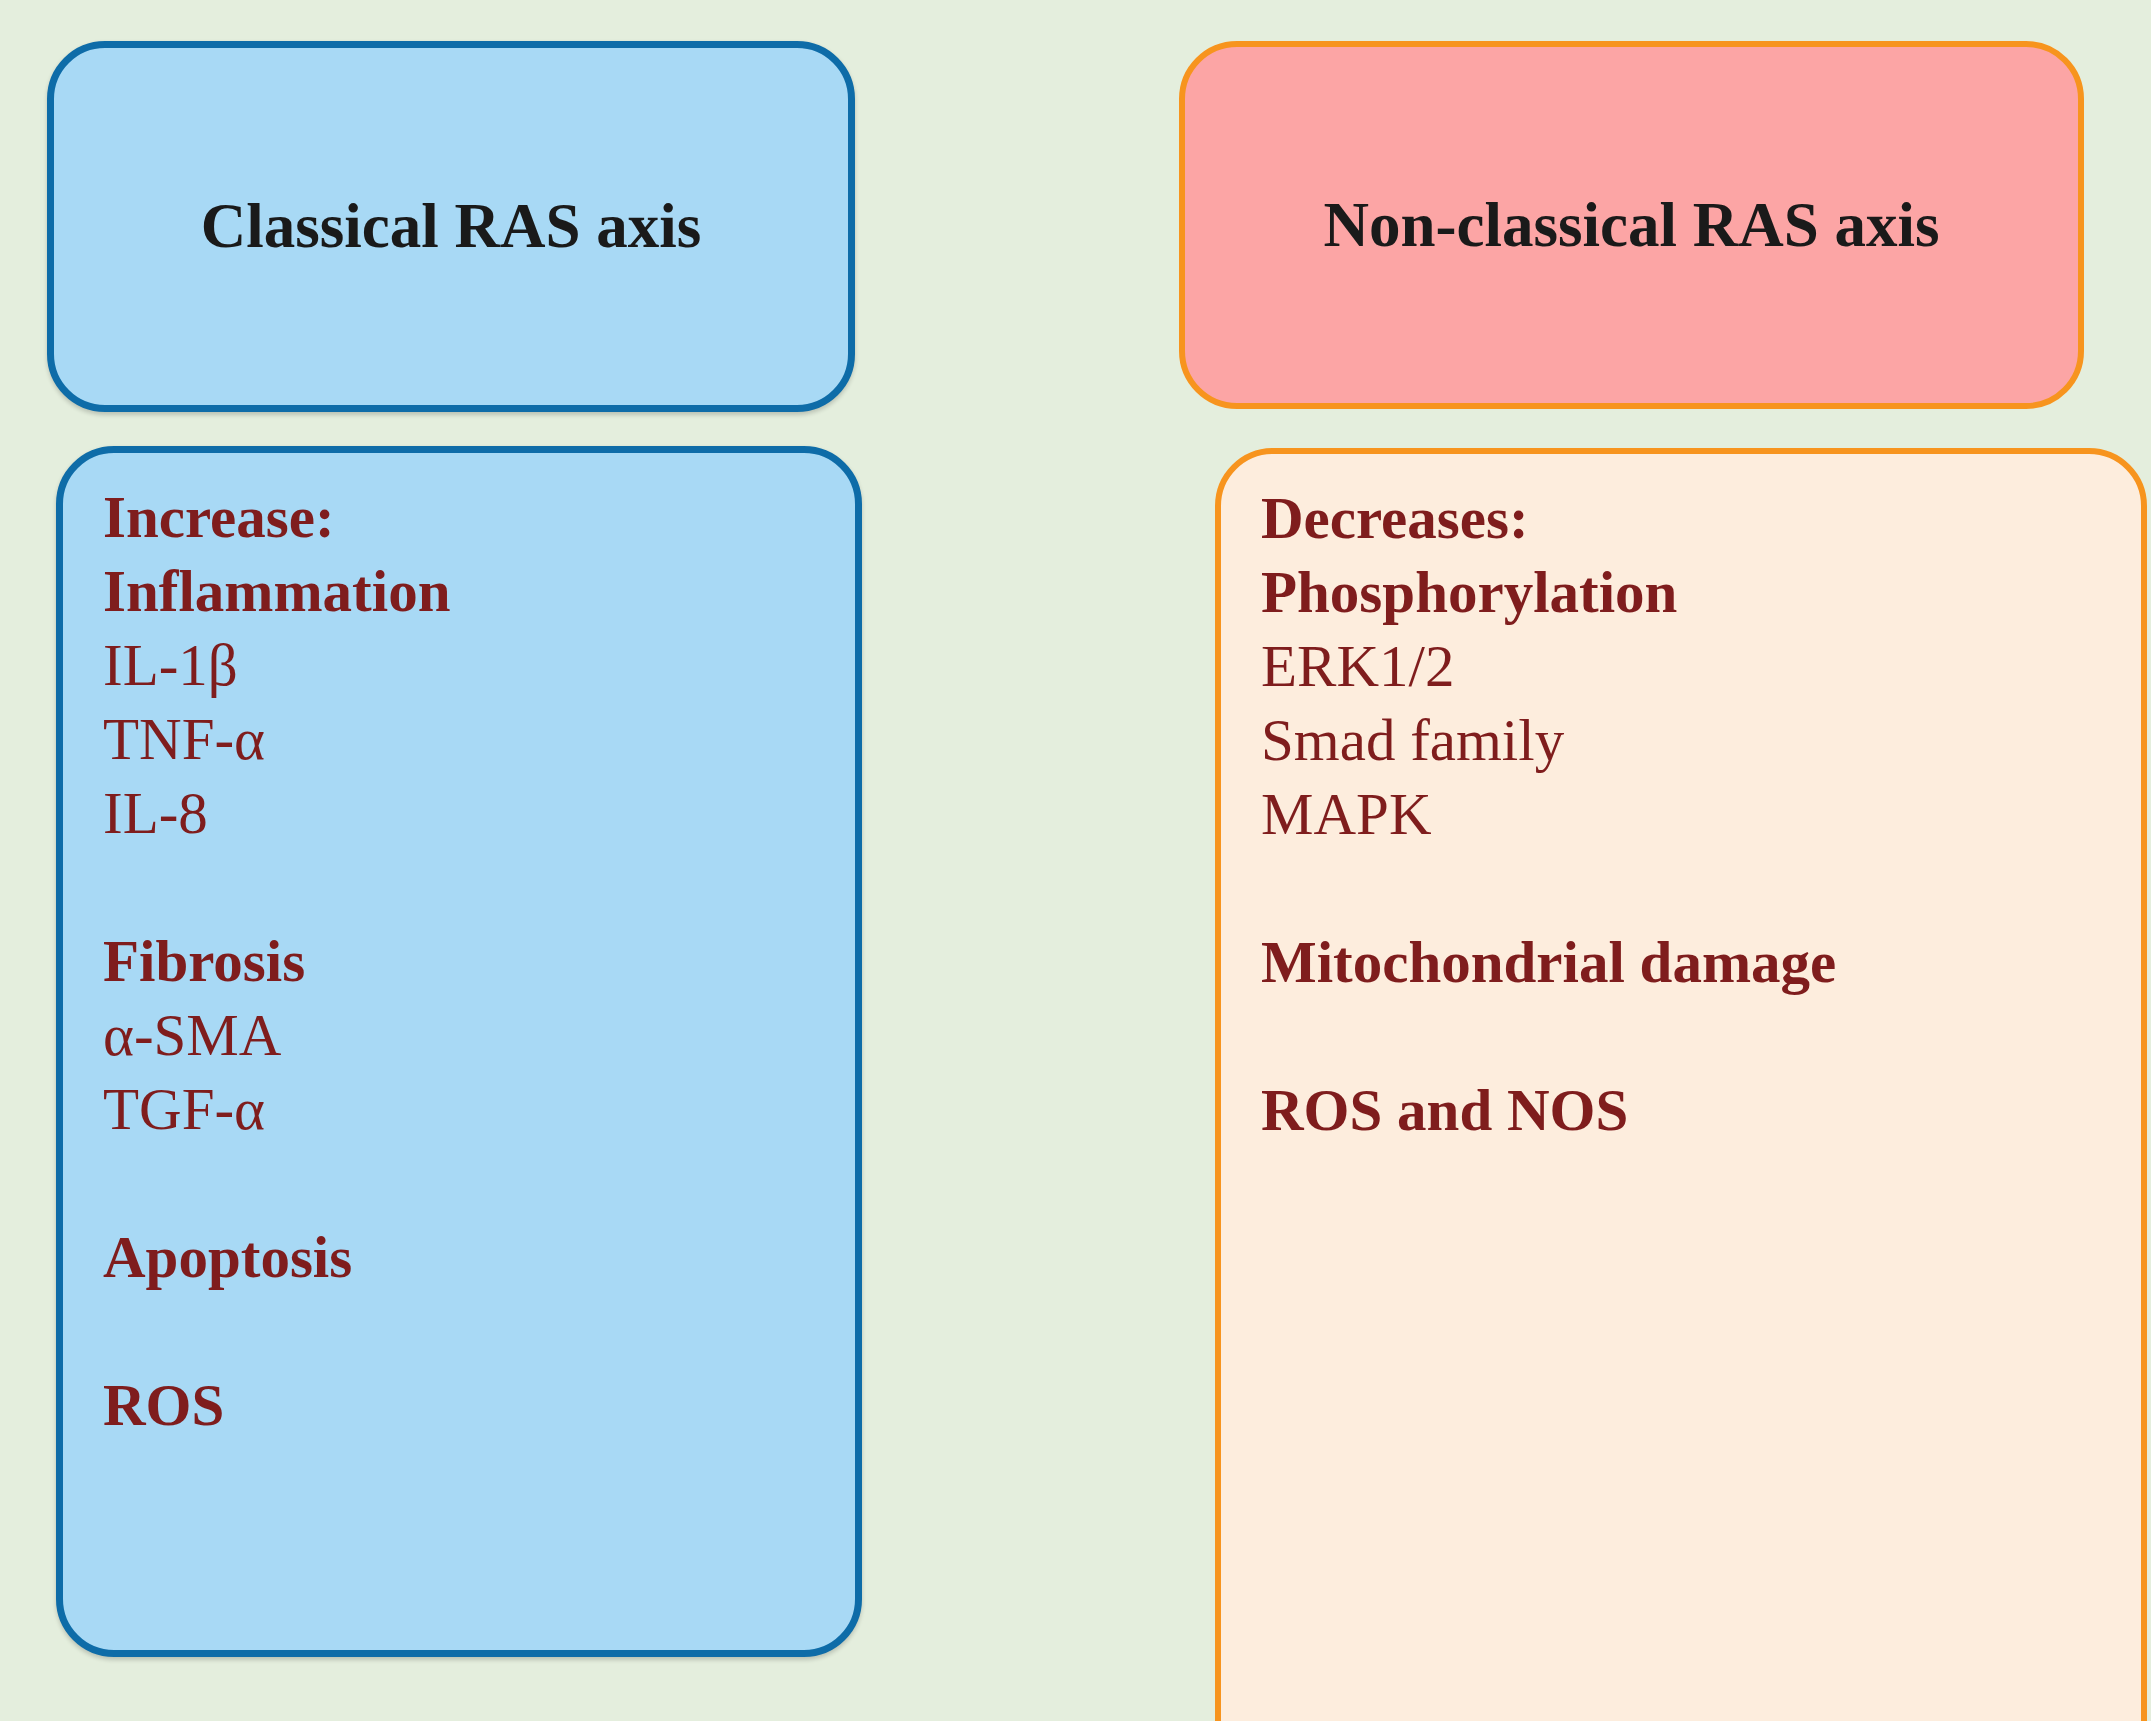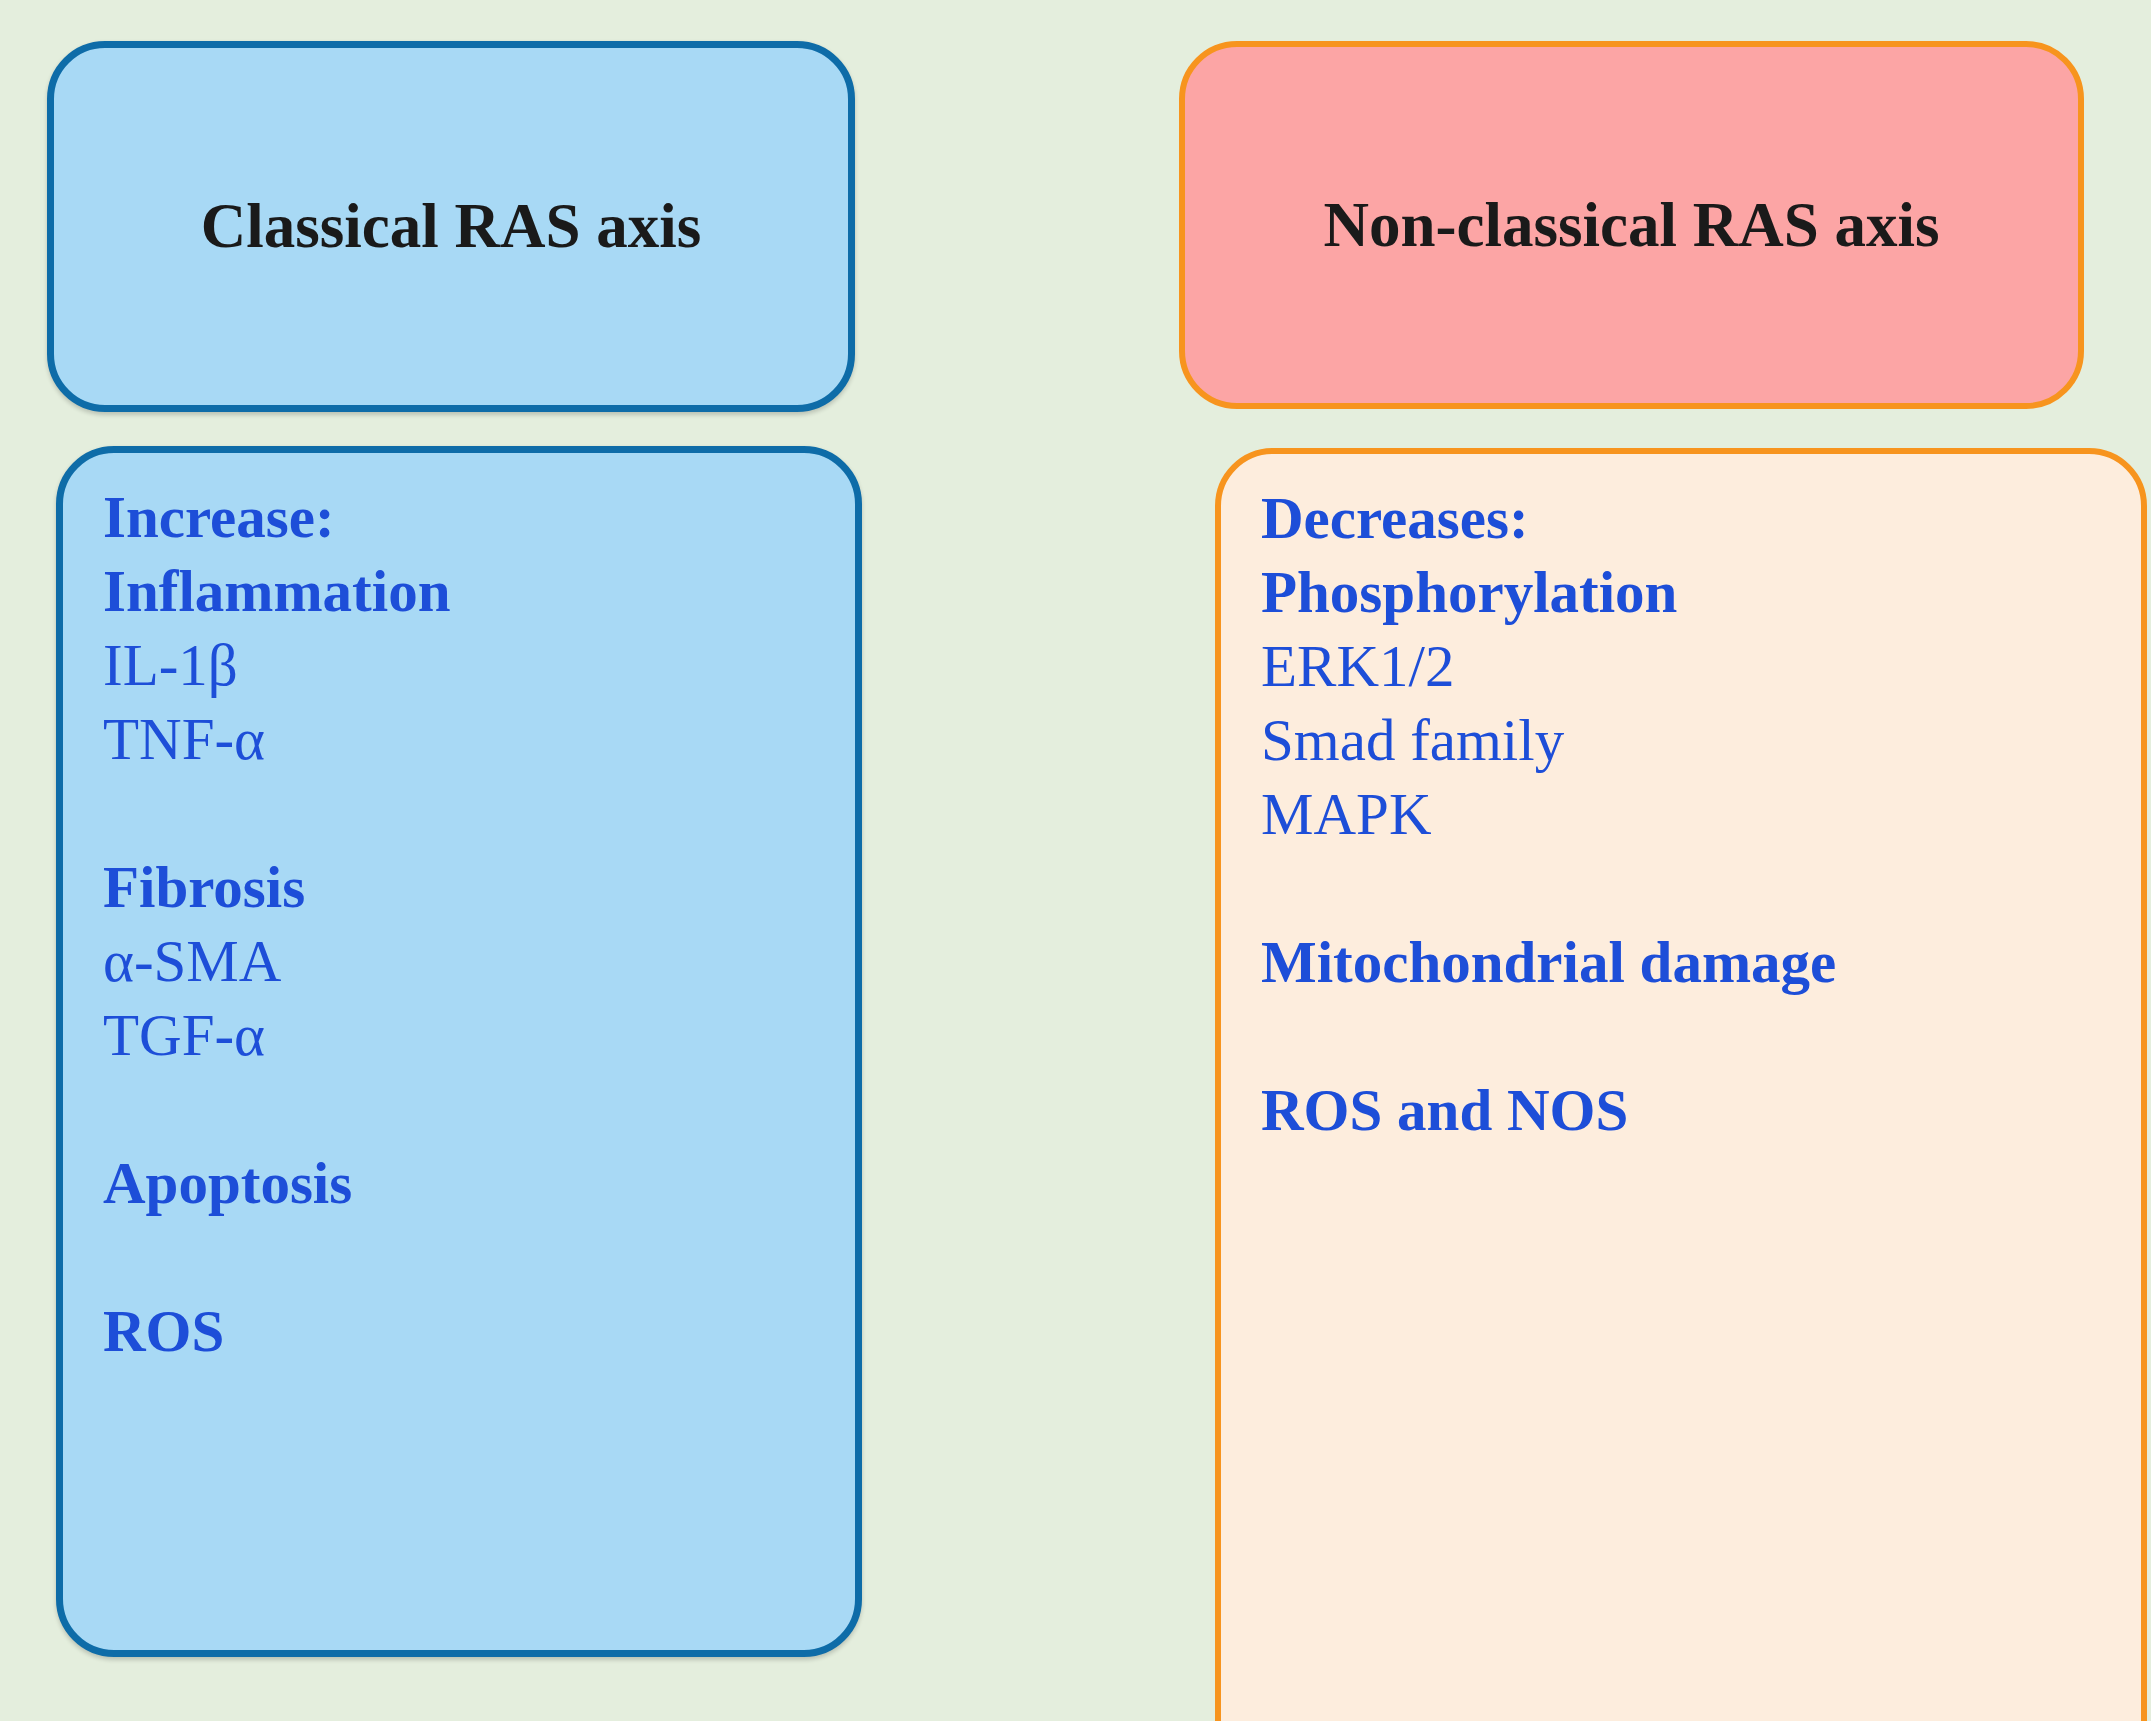--- a/index.html
+++ b/index.html
@@ -89,41 +89,42 @@
     top: 0;
     width: 100%;
     height: 100%;
     padding: 27px 0 0 40px;
     box-sizing: border-box;
   }
 
   .line {
     font-size: 59px;
     line-height: 74px;
-    color: #1d4ed8;
+    color: #7f1d1d;
     white-space: nowrap;
   }
   .line.bold { font-weight: 700; }
   .line.spacer { height: 74px; }
 </style>
 </head>
 <body>
 
 <div id="canvas">
 
   <div class="box blue-header">
     <div class="header-title">Classical RAS axis</div>
   </div>
 
   <div class="box blue-content">
     <div class="body-list" id="classical-list">
         <div class="line bold">Increase:</div>
         <div class="line bold">Inflammation</div>
         <div class="line">IL-1β</div>
         <div class="line">TNF-α</div>
+        <div class="line">IL-8</div>
         <div class="line spacer">&nbsp;</div>
         <div class="line bold">Fibrosis</div>
         <div class="line">α-SMA</div>
         <div class="line">TGF-α</div>
         <div class="line spacer">&nbsp;</div>
         <div class="line bold">Apoptosis</div>
         <div class="line spacer">&nbsp;</div>
         <div class="line bold">ROS</div>
       </div>
   </div>

